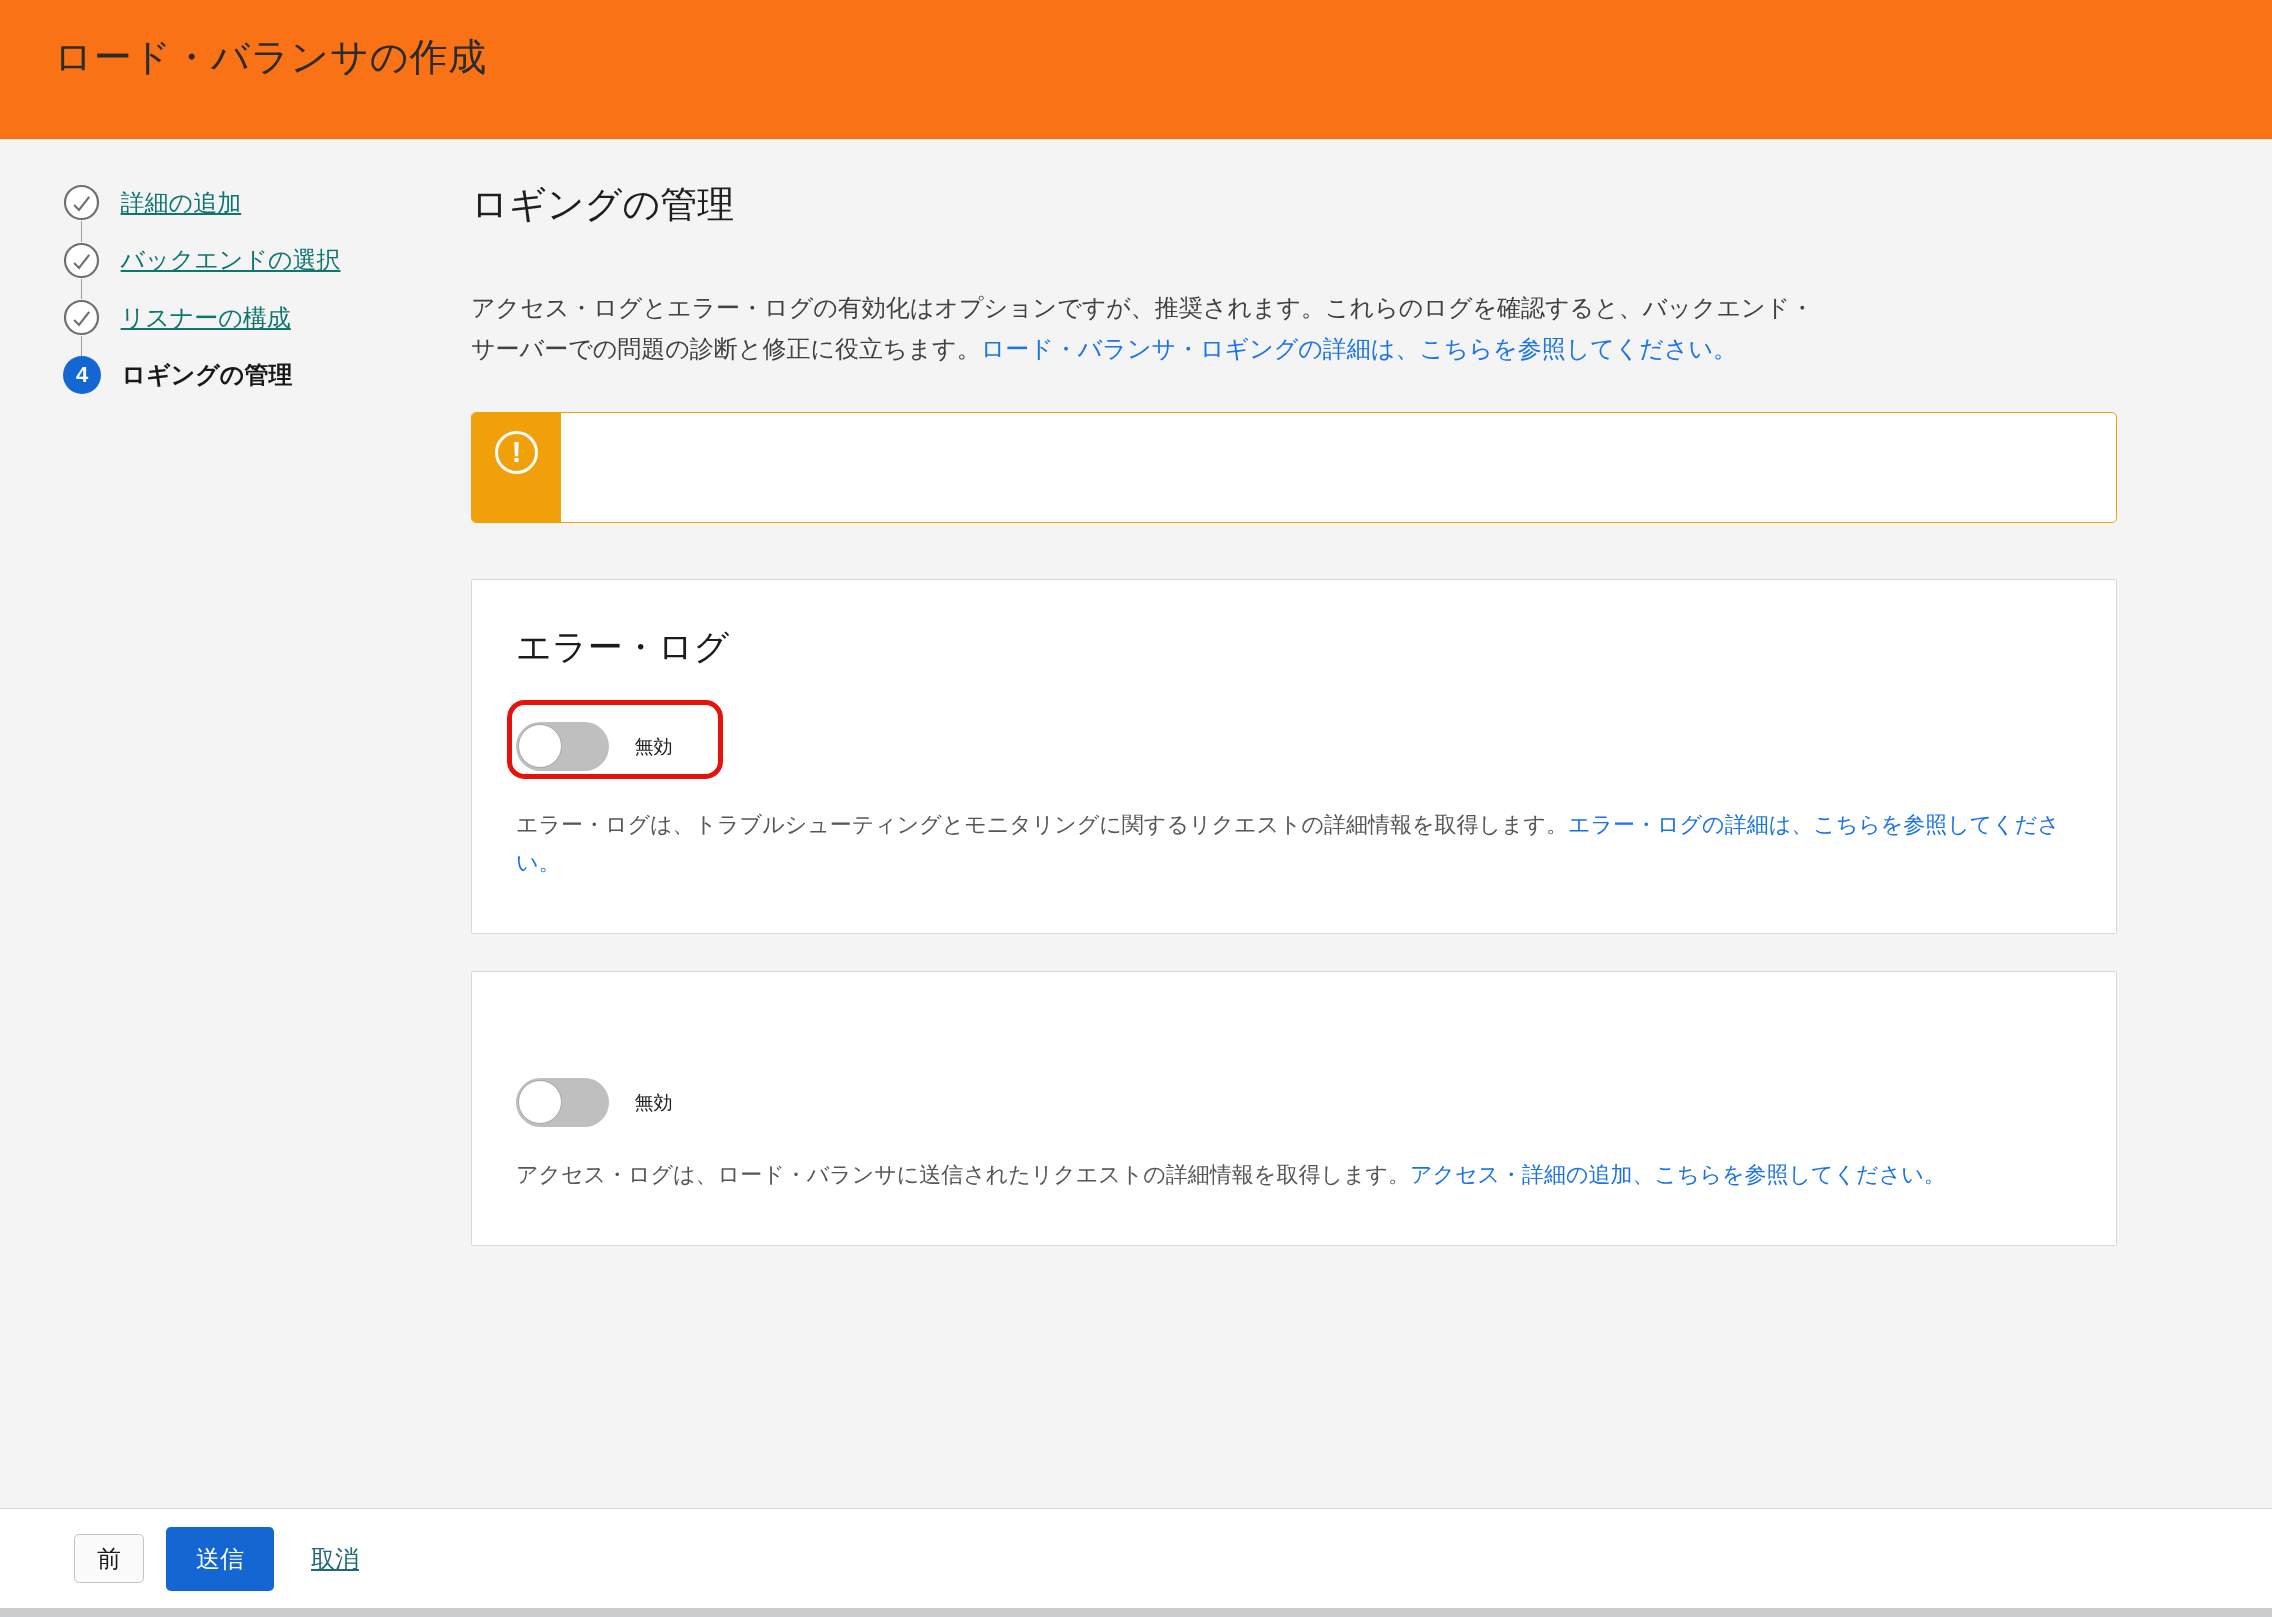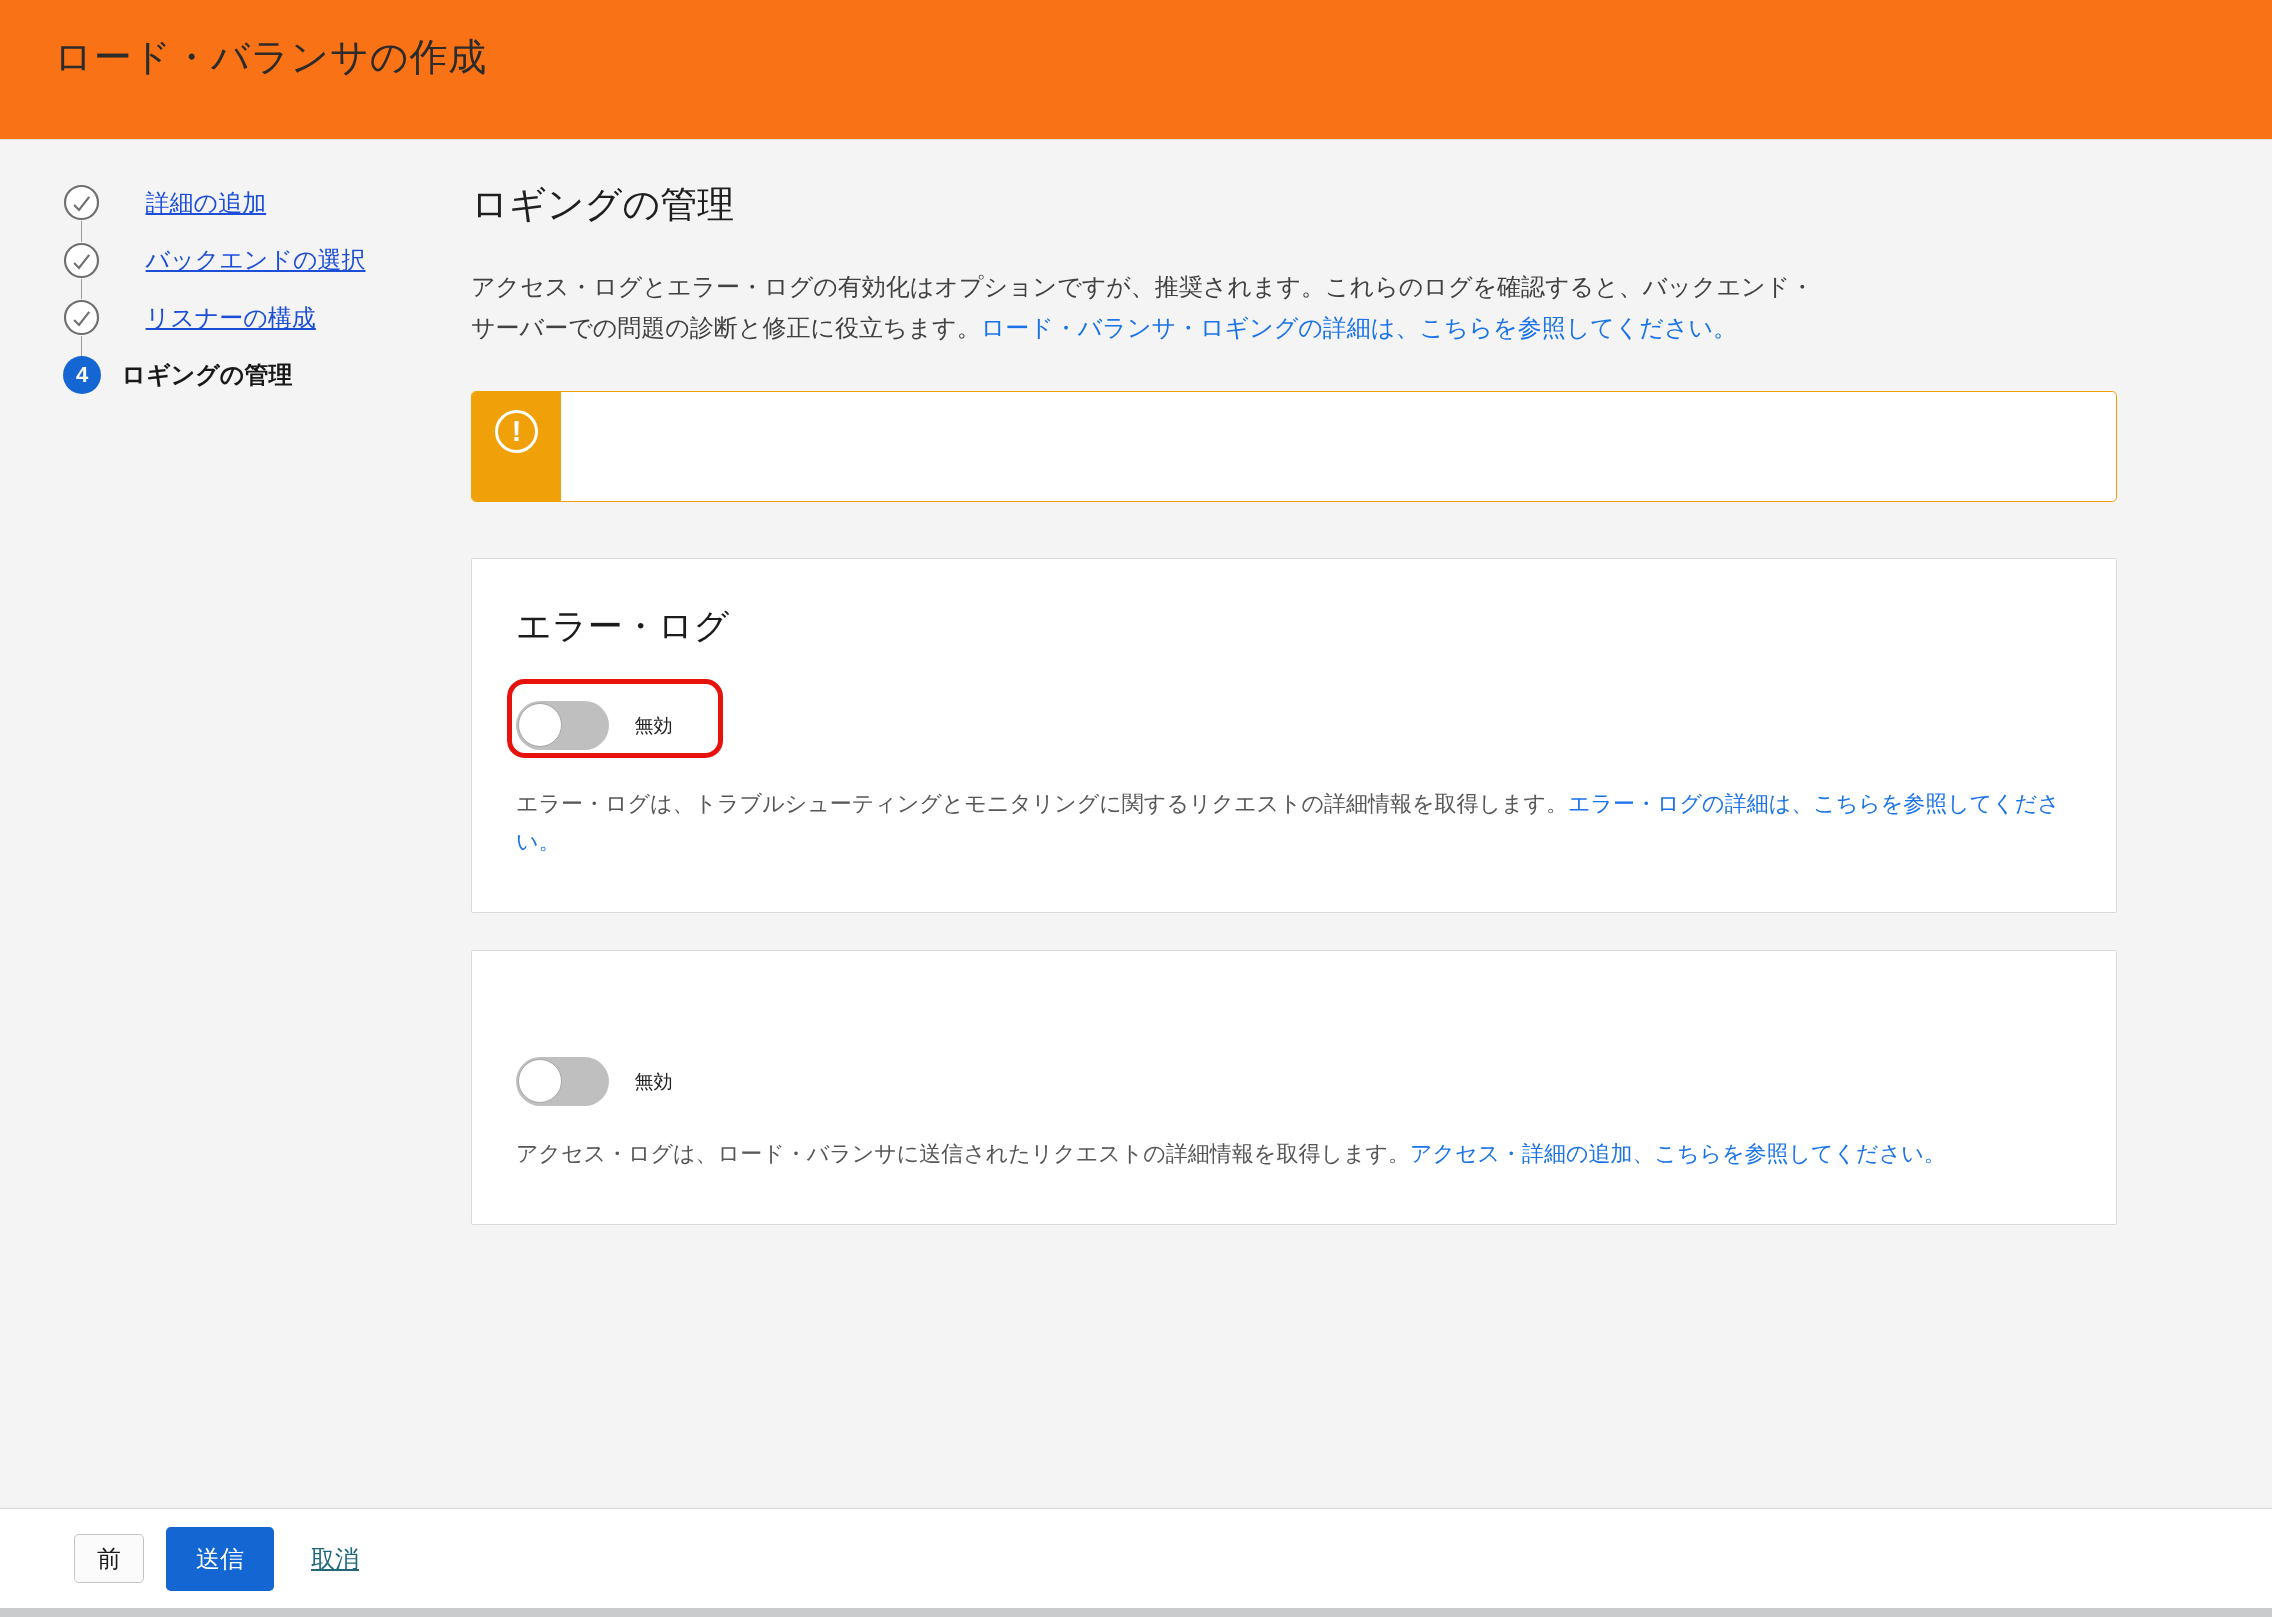--- a/index.html
+++ b/index.html
@@ -14,27 +14,27 @@
   
   .wizard-body { position:absolute; top:140px; left:0; right:0; height:1368px; background:#f4f4f5; }
 
   
   .wizard-nav { position:absolute; left:63px; top:44px; width:373px; }
   .step-row { display:flex; align-items:center; gap:20.6px; height:37px; }
   .step-connector { width:1.6px; height:20.6px; background:#9b9b9b; margin-left:17.5px; }
   .check-circle { width:37px; height:37px; flex:0 0 37px; }
   .step-badge { width:38px; height:38px; flex:0 0 38px; border-radius:50%; background:#1467d2; color:#ffffff;
                 font-size:22px; font-weight:bold; display:flex; align-items:center; justify-content:center; }
-  .step-link { font-size:24px; color:#1d4ed8; text-decoration:underline; cursor:pointer;margin-left:25px; }
+  .step-link { font-size:24px; color:#0f766e; text-decoration:underline; cursor:pointer; }
   .step-current { font-size:24px; color:#191919; font-weight:bold; }
 
   
   .main-col { position:absolute; left:471px; top:0; width:1646px; }
   .main-col h2 { margin-top:40px; font-size:37px; font-weight:400; color:#1f1f1f; }
-  .intro { margin-top:36px; font-size:24px; line-height:41px; color:#414141; }
+  .intro { margin-top:57px; font-size:24px; line-height:41px; color:#414141; }
   .text-link { color:#1a73e8; cursor:pointer; text-decoration:none; }
 
   
   .warn-banner { margin-top:43px; display:flex; align-items:stretch; min-height:111px;
                  background:#ffffff; border:1.6px solid #f0a008; border-radius:4.8px; overflow:hidden; }
   .warn-left { width:89px; flex:0 0 89px; background:#f0a008; display:flex; justify-content:center; padding-top:17.5px; }
   .warn-icon { width:43px; height:43px; border:3.2px solid #ffffff; border-radius:50%; color:#ffffff;
                font-size:28.6px; font-weight:bold; display:flex; align-items:center; justify-content:center; line-height:1; }
   .warn-text { padding:20.6px 32px 20.6px 30px; font-size:23px; line-height:37px; color:#454545; max-width:1285px; }
 

